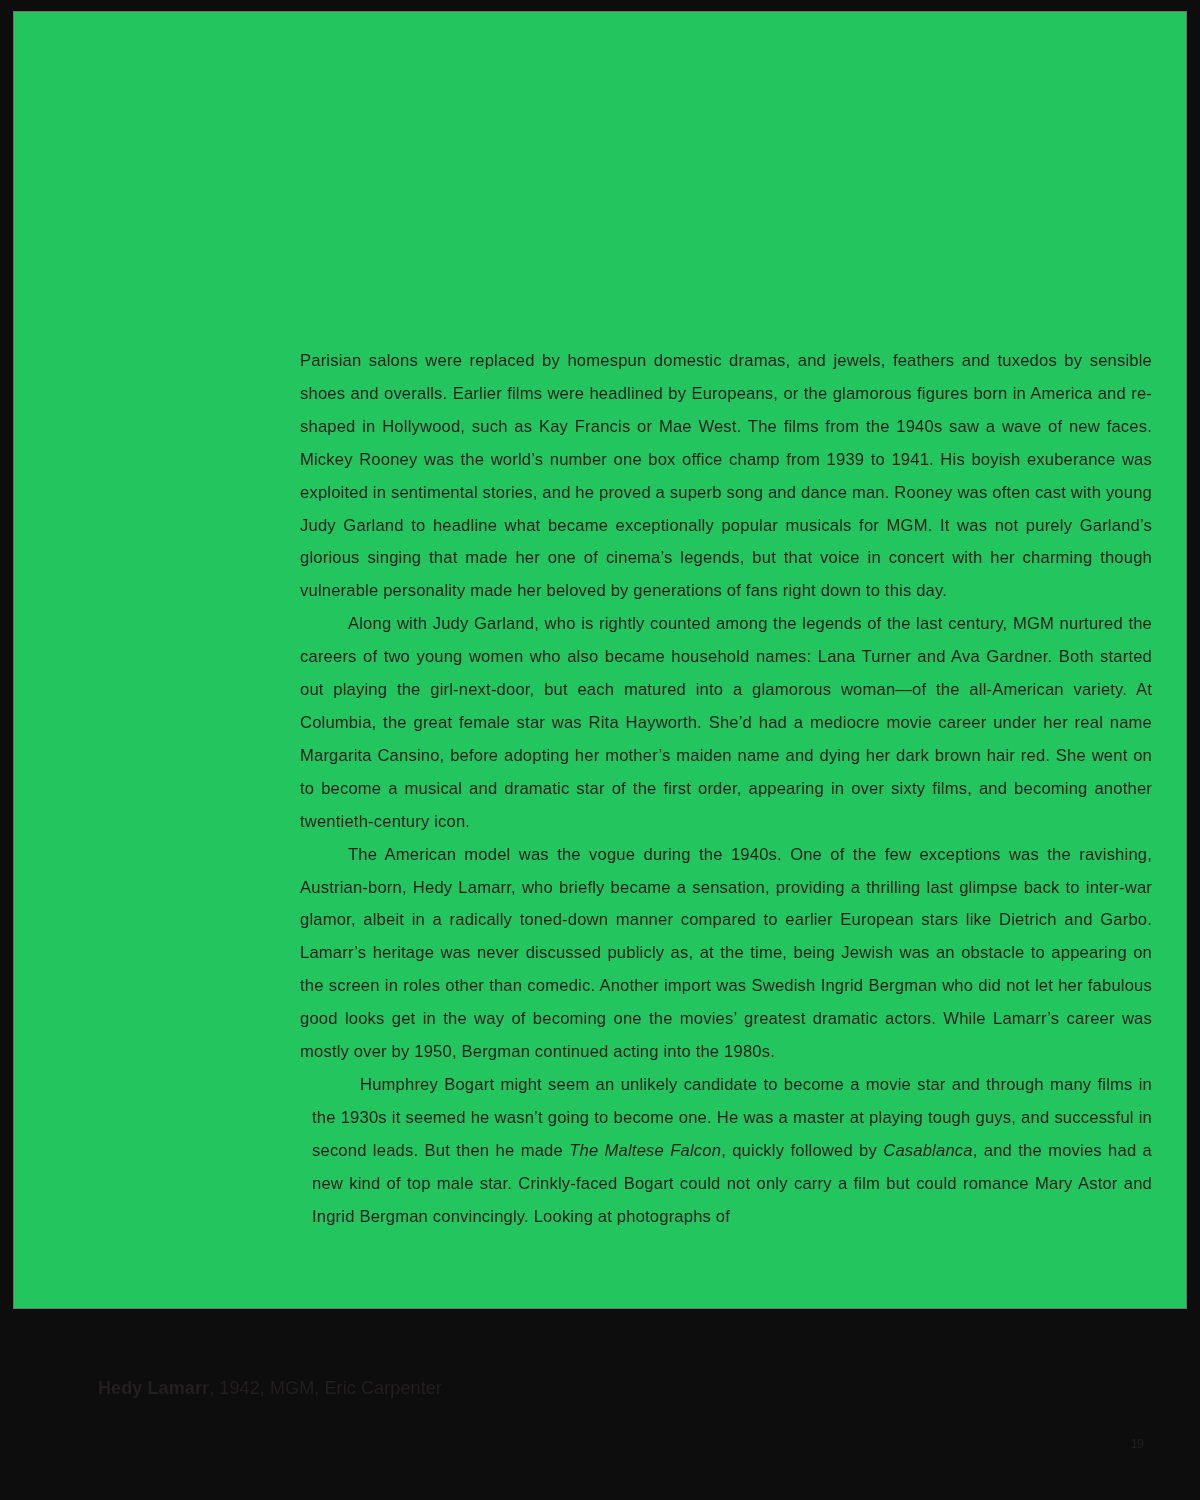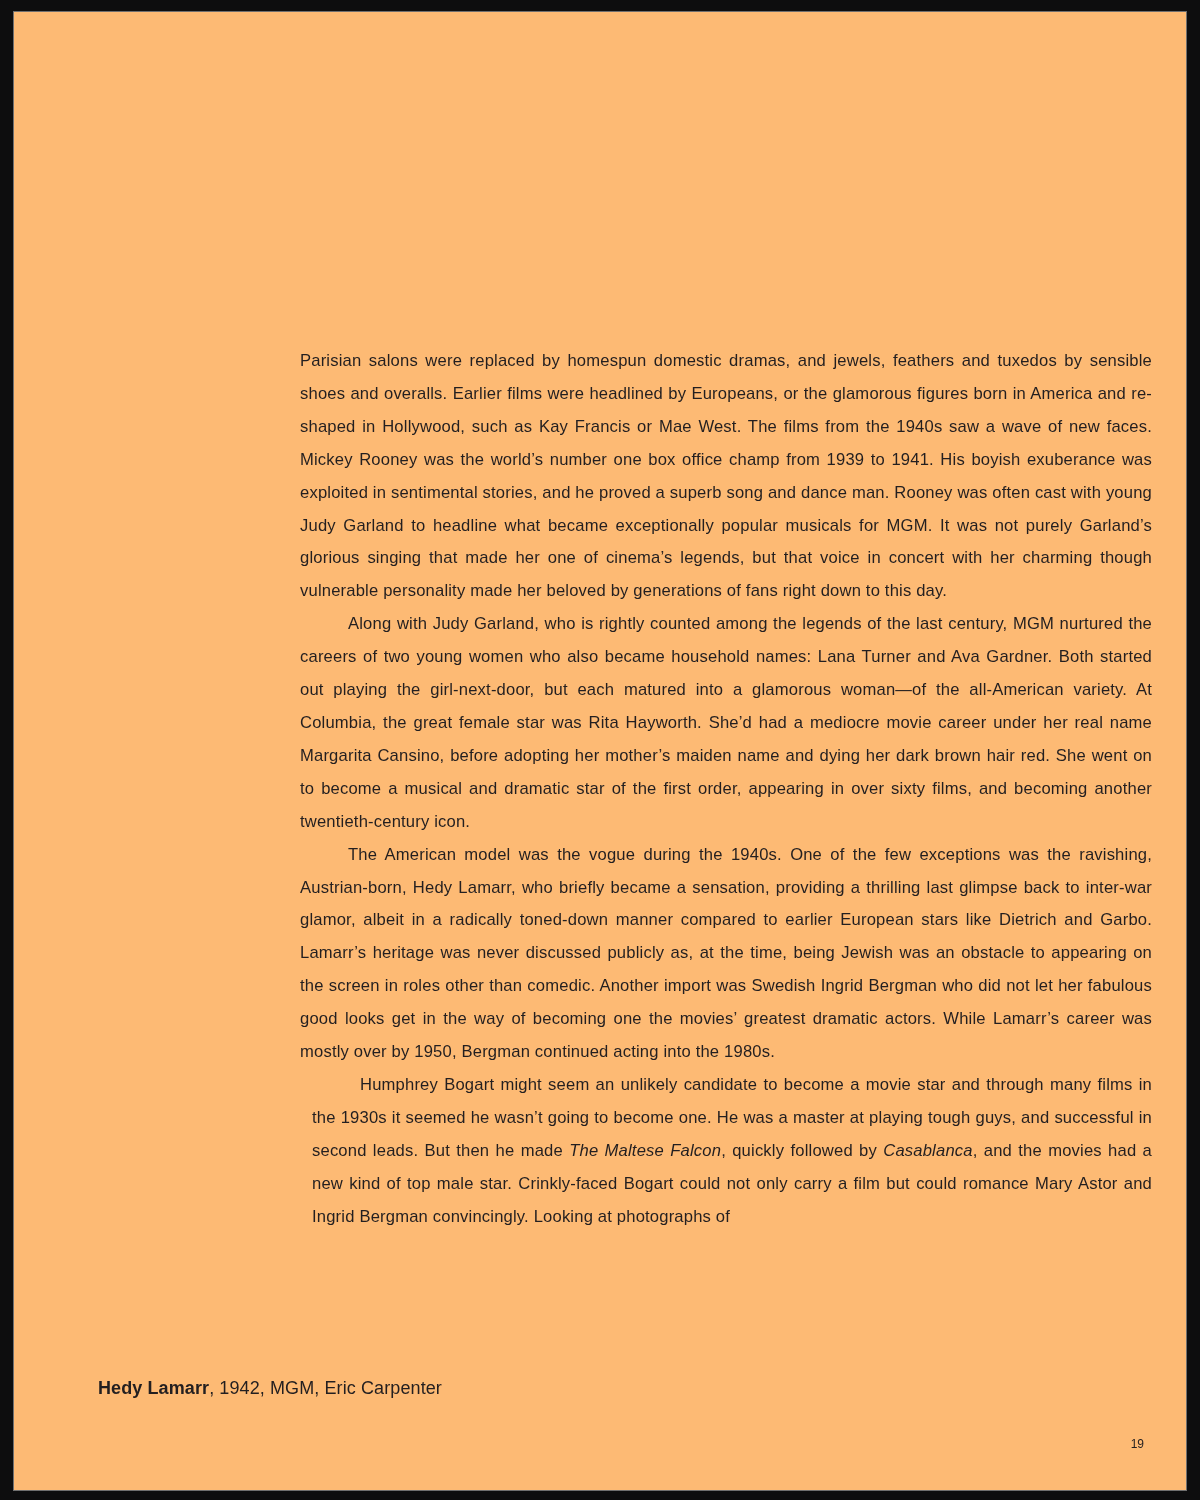--- a/index.html
+++ b/index.html
@@ -18,22 +18,22 @@
     left: 0; top: 0;
     width: 1200px;
     height: 1500px;
     background: #0d0d0e;
   }
   .page-sheet {
     position: absolute;
     left: 14px;
     top: 12px;
     width: 1172px;
-    height: 1478px;
-    background: #fdba74;
+    height: 1296px;
+    background: #22c55e;
     box-shadow: 0 0 0 1px #6f6f6f;
   }
   .page-inner {
     position: absolute;
     left: 0; top: 0; right: 0; bottom: 0;
   }
   .body-col {
     position: absolute;
     left: 286px;
     top: 333px;

